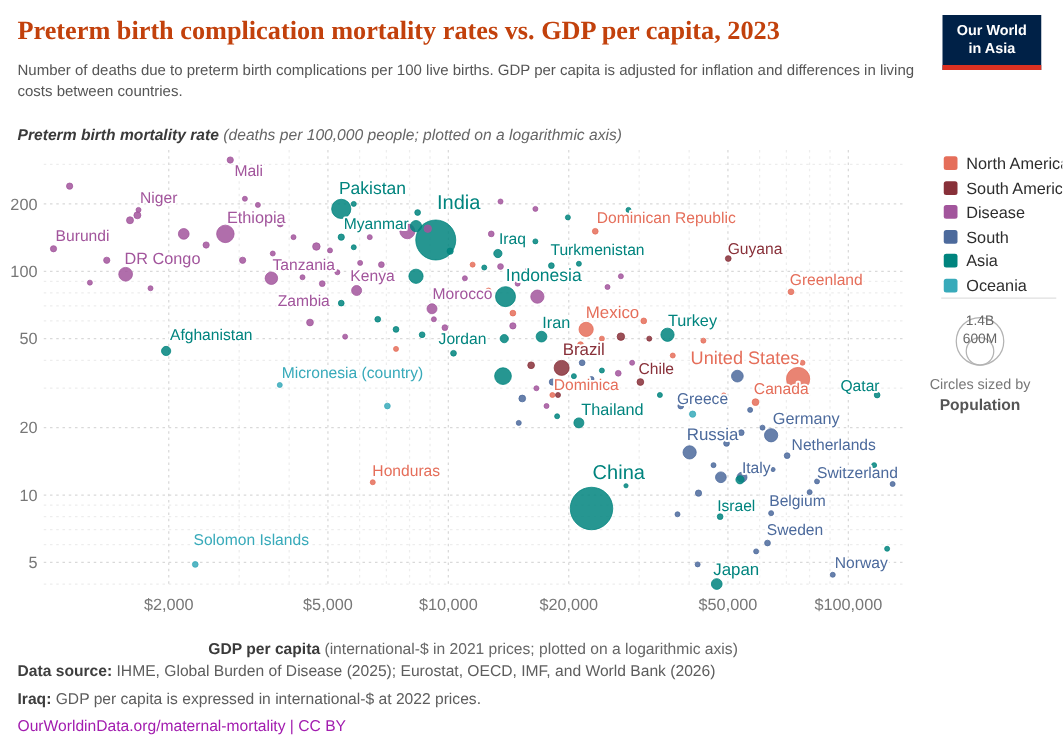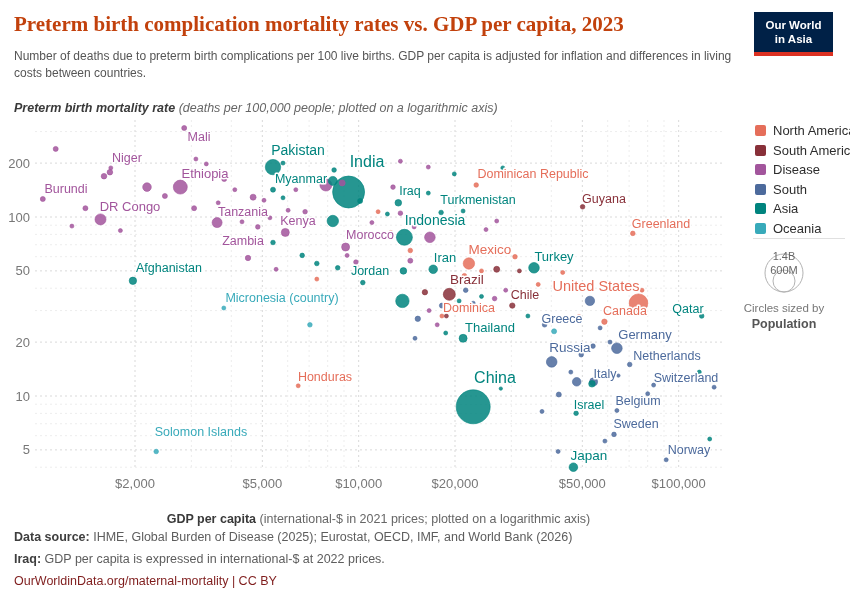--- a/index.html
+++ b/index.html
@@ -22,21 +22,21 @@
   .legend-item{display:flex;align-items:center;height:19.5px;cursor:pointer;padding-left:24px;}
   .swatch{width:11px;height:11px;border-radius:2px;margin-right:7px;flex:none;}
   .legend-label{font-size:13px;color:#2d2d2d;white-space:nowrap;}
   #legend-divider{position:absolute;left:753px;top:238px;width:92px;height:1px;background:#e0e0e0;}
   #size-caption{position:absolute;left:714px;top:302px;width:140px;text-align:center;
                 font-size:11.5px;color:#777;}
   #size-caption-bold{position:absolute;left:714px;top:317px;width:140px;text-align:center;
                      font-size:12.5px;font-weight:700;color:#555;}
   #footer{position:absolute;left:14px;top:526px;width:820px;font-size:12.5px;color:#5d5d5d;line-height:22px;}
   #footer b{color:#3e3e3e;}
-  #footer .link{color:#7f1d1d;cursor:pointer;}
+  #footer .link{color:#a21caf;cursor:pointer;}
   #size-legend text{font-size:11px;fill:#666;}
 </style>
 </head>
 <body>
 
 <div id="page">
 
   <div id="title">Preterm birth complication mortality rates vs. GDP per capita, 2023</div>
   <div id="subtitle">Number of deaths due to preterm birth complications per 100 live births. GDP per capita is adjusted for inflation and differences in living costs between countries.</div>
 

